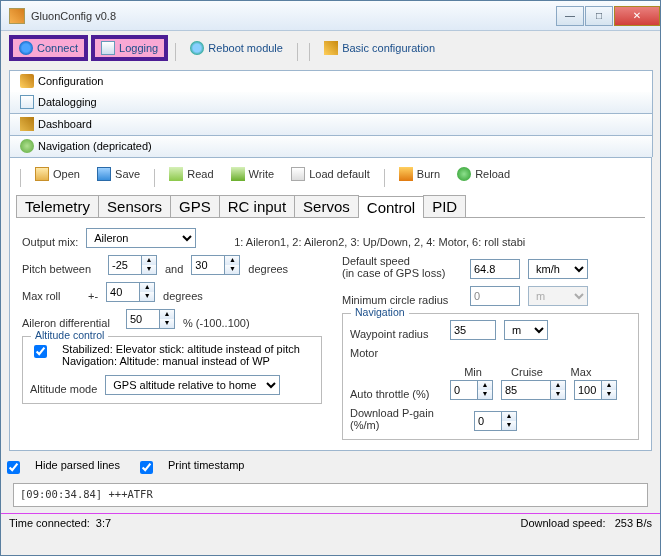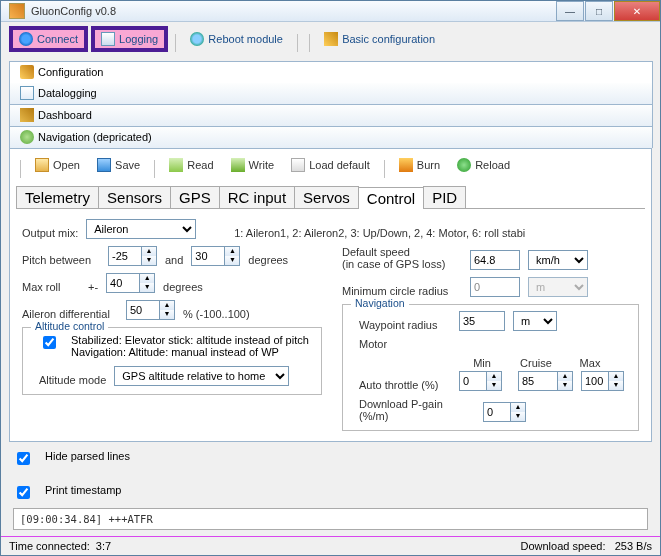--- a/index.html
+++ b/index.html
@@ -27,27 +27,27 @@
 .content { padding:10px 6px 4px 6px; }
 .row { display:flex; align-items:flex-end; gap:8px; margin-bottom:7px; }
 .lbl { color:#333; }
 select, input[type=text] { border:1px solid #7a9ab5; padding:1px 3px; height:20px; background:#fff; }
 select { height:20px; }
 .spin { display:inline-flex; }
 .spin input { width:34px; text-align:left; }
 .spinbtns { display:flex; flex-direction:column; border:1px solid #7a9ab5; border-left:none;}
 .spinbtns div { width:14px; height:9px; font-size:7px; line-height:7px; text-align:center; background:linear-gradient(#f8fbfe,#dfeaf6); cursor:pointer;}
 .cols { display:flex; gap:20px; }
-.fieldset { border:1px solid #bbb; padding:6px 8px 8px 16px; margin-top:6px; position:relative; }
+.fieldset { border:1px solid #bbb; padding:6px 8px 8px 7px; margin-top:6px; position:relative; }
 .fieldset .legend { position:absolute; top:-8px; left:8px; background:#fff; padding:0 4px; color:#1a4e8a; font-size:10.5px;}
 .chk { display:flex; align-items:flex-start; gap:12px; }
 .chk input { margin-top:2px; }
 .smallsel { width:60px; }
 .disabled { background:#eee; color:#888; }
-.footerchk { padding:4px 12px; display:flex; gap:16px;flex-direction:column; }
+.footerchk { padding:4px 2px; display:flex; gap:16px; }
 .logbox { margin:2px 12px 6px 12px; border:1px solid #aaa; background:#fff; padding:4px 6px; height:24px; color:#333; font-family:Consolas,monospace; font-size:10.5px;}
 .statusbar { border-top:1px solid #d946ef; display:flex; padding:3px 8px; background:#f0f0f0; font-size:10.5px;}
 .statusbar .right { margin-left:auto; }
 .ic-connect{background:radial-gradient(circle,#4aa3ff 40%,#1a6fcc 70%);border-radius:50%;}
 .ic-log{background:linear-gradient(#fff,#cde);border:1px solid #69b;}
 .ic-reboot{background:radial-gradient(circle,#89cfff 40%,#3a9 70%);border-radius:50%;}
 .ic-fw{background:linear-gradient(45deg,#ffe36b,#e0a020);}
 .ic-basic{background:linear-gradient(45deg,#ffcf5a,#c88a10);}
 .ic-conf{background:linear-gradient(45deg,#ffd060,#c07a10);border-radius:2px;}
 .ic-open{background:linear-gradient(#ffe9a8,#e6b34c);border:1px solid #c8902a;}
@@ -260,21 +260,21 @@
             <div class="row">
               <span class="lbl" style="width:92px">Auto throttle (%)</span>
               <span class="spin">
                   <input type="text" style="width: 28px;" value="0">
                   <span class="spinbtns">
                     <div>▲</div>
                     <div>▼</div>
                   </span>
                 </span>
               <span class="spin">
-                  <input type="text" style="width: 40px; margin-left: 8px;" value="85">
+                  <input type="text" style="width: 50px;" value="85">
                   <span class="spinbtns">
                     <div>▲</div>
                     <div>▼</div>
                   </span>
                 </span>
               <span class="spin">
                   <input type="text" style="width: 28px;" value="100">
                   <span class="spinbtns">
                     <div>▲</div>
                     <div>▼</div>

